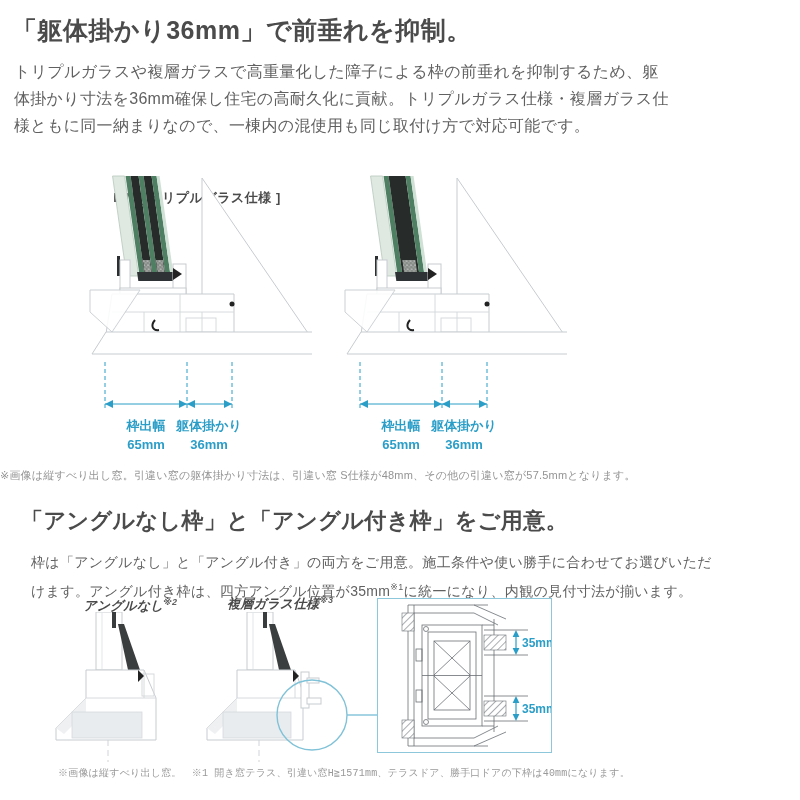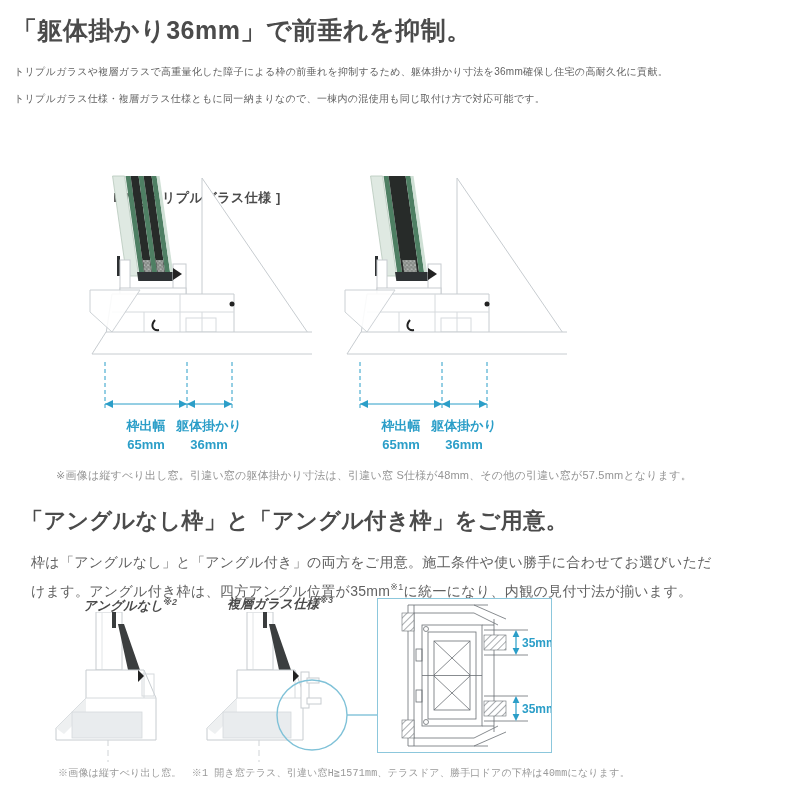--- a/index.html
+++ b/index.html
@@ -2,26 +2,26 @@
 <html><head>
 <meta charset="utf-8">
 <style>
   * { margin:0; padding:0; box-sizing:border-box; }
   html,body { width:800px; background:#ffffff; font-family:"Liberation Sans","DejaVu Sans",sans-serif; }
   .page { position:relative; width:800px; height:800px; background:#fff; overflow:hidden; }
   .abs { position:absolute; }
 
   .h1 { font-size:25px; font-weight:bold; color:#4b4b4b; letter-spacing:0.5px;text-align:center; }
   .h2 { font-size:22px; font-weight:bold; color:#4b4b4b; letter-spacing:0.5px; }
-  .body-text { font-size:10px; color:#616161; line-height:27px; letter-spacing:0.3px; }
+  .body-text { font-size:16px; color:#616161; line-height:27px; letter-spacing:0.3px; }
   .body-text2 { font-size:14px; color:#616161; line-height:25px; letter-spacing:0.3px; }
   .body-text2 sup, .diag-label sup { font-size:9px; color:#616161; }
   .ew-label { font-size:13px; color:#4a4a4a; font-weight:600; text-align:center; letter-spacing:0.5px; }
   .diag-label { font-size:13px; color:#4a4a4a; font-weight:600; text-align:right;font-style:italic; }
-  .footnote1 { font-size:11px; color:#949494; text-align:center; letter-spacing:0.2px; }
+  .footnote1 { font-size:11px; color:#949494; text-align:left; letter-spacing:0.2px; }
   .footnotes-bottom { font-size:10px; color:#999999; line-height:15px; letter-spacing:0.2px;font-family:Liberation Mono, monospace; }
 
   svg { display:block; }
   svg text { font-family:"Liberation Sans","DejaVu Sans",sans-serif; }
   .dim-text { font-size:13px; font-weight:600; fill:#2b9ec8; }
   .detail-dim { font-size:12px; font-weight:600; fill:#2b9ec8; }
   .detail-dim-sup { font-size:8px; fill:#2b9ec8; }
 
   .frame-shape { fill:#ffffff; stroke:#c7ccd0; stroke-width:1; }
   .frame-line { fill:none; stroke:#d6dadd; stroke-width:1; }

